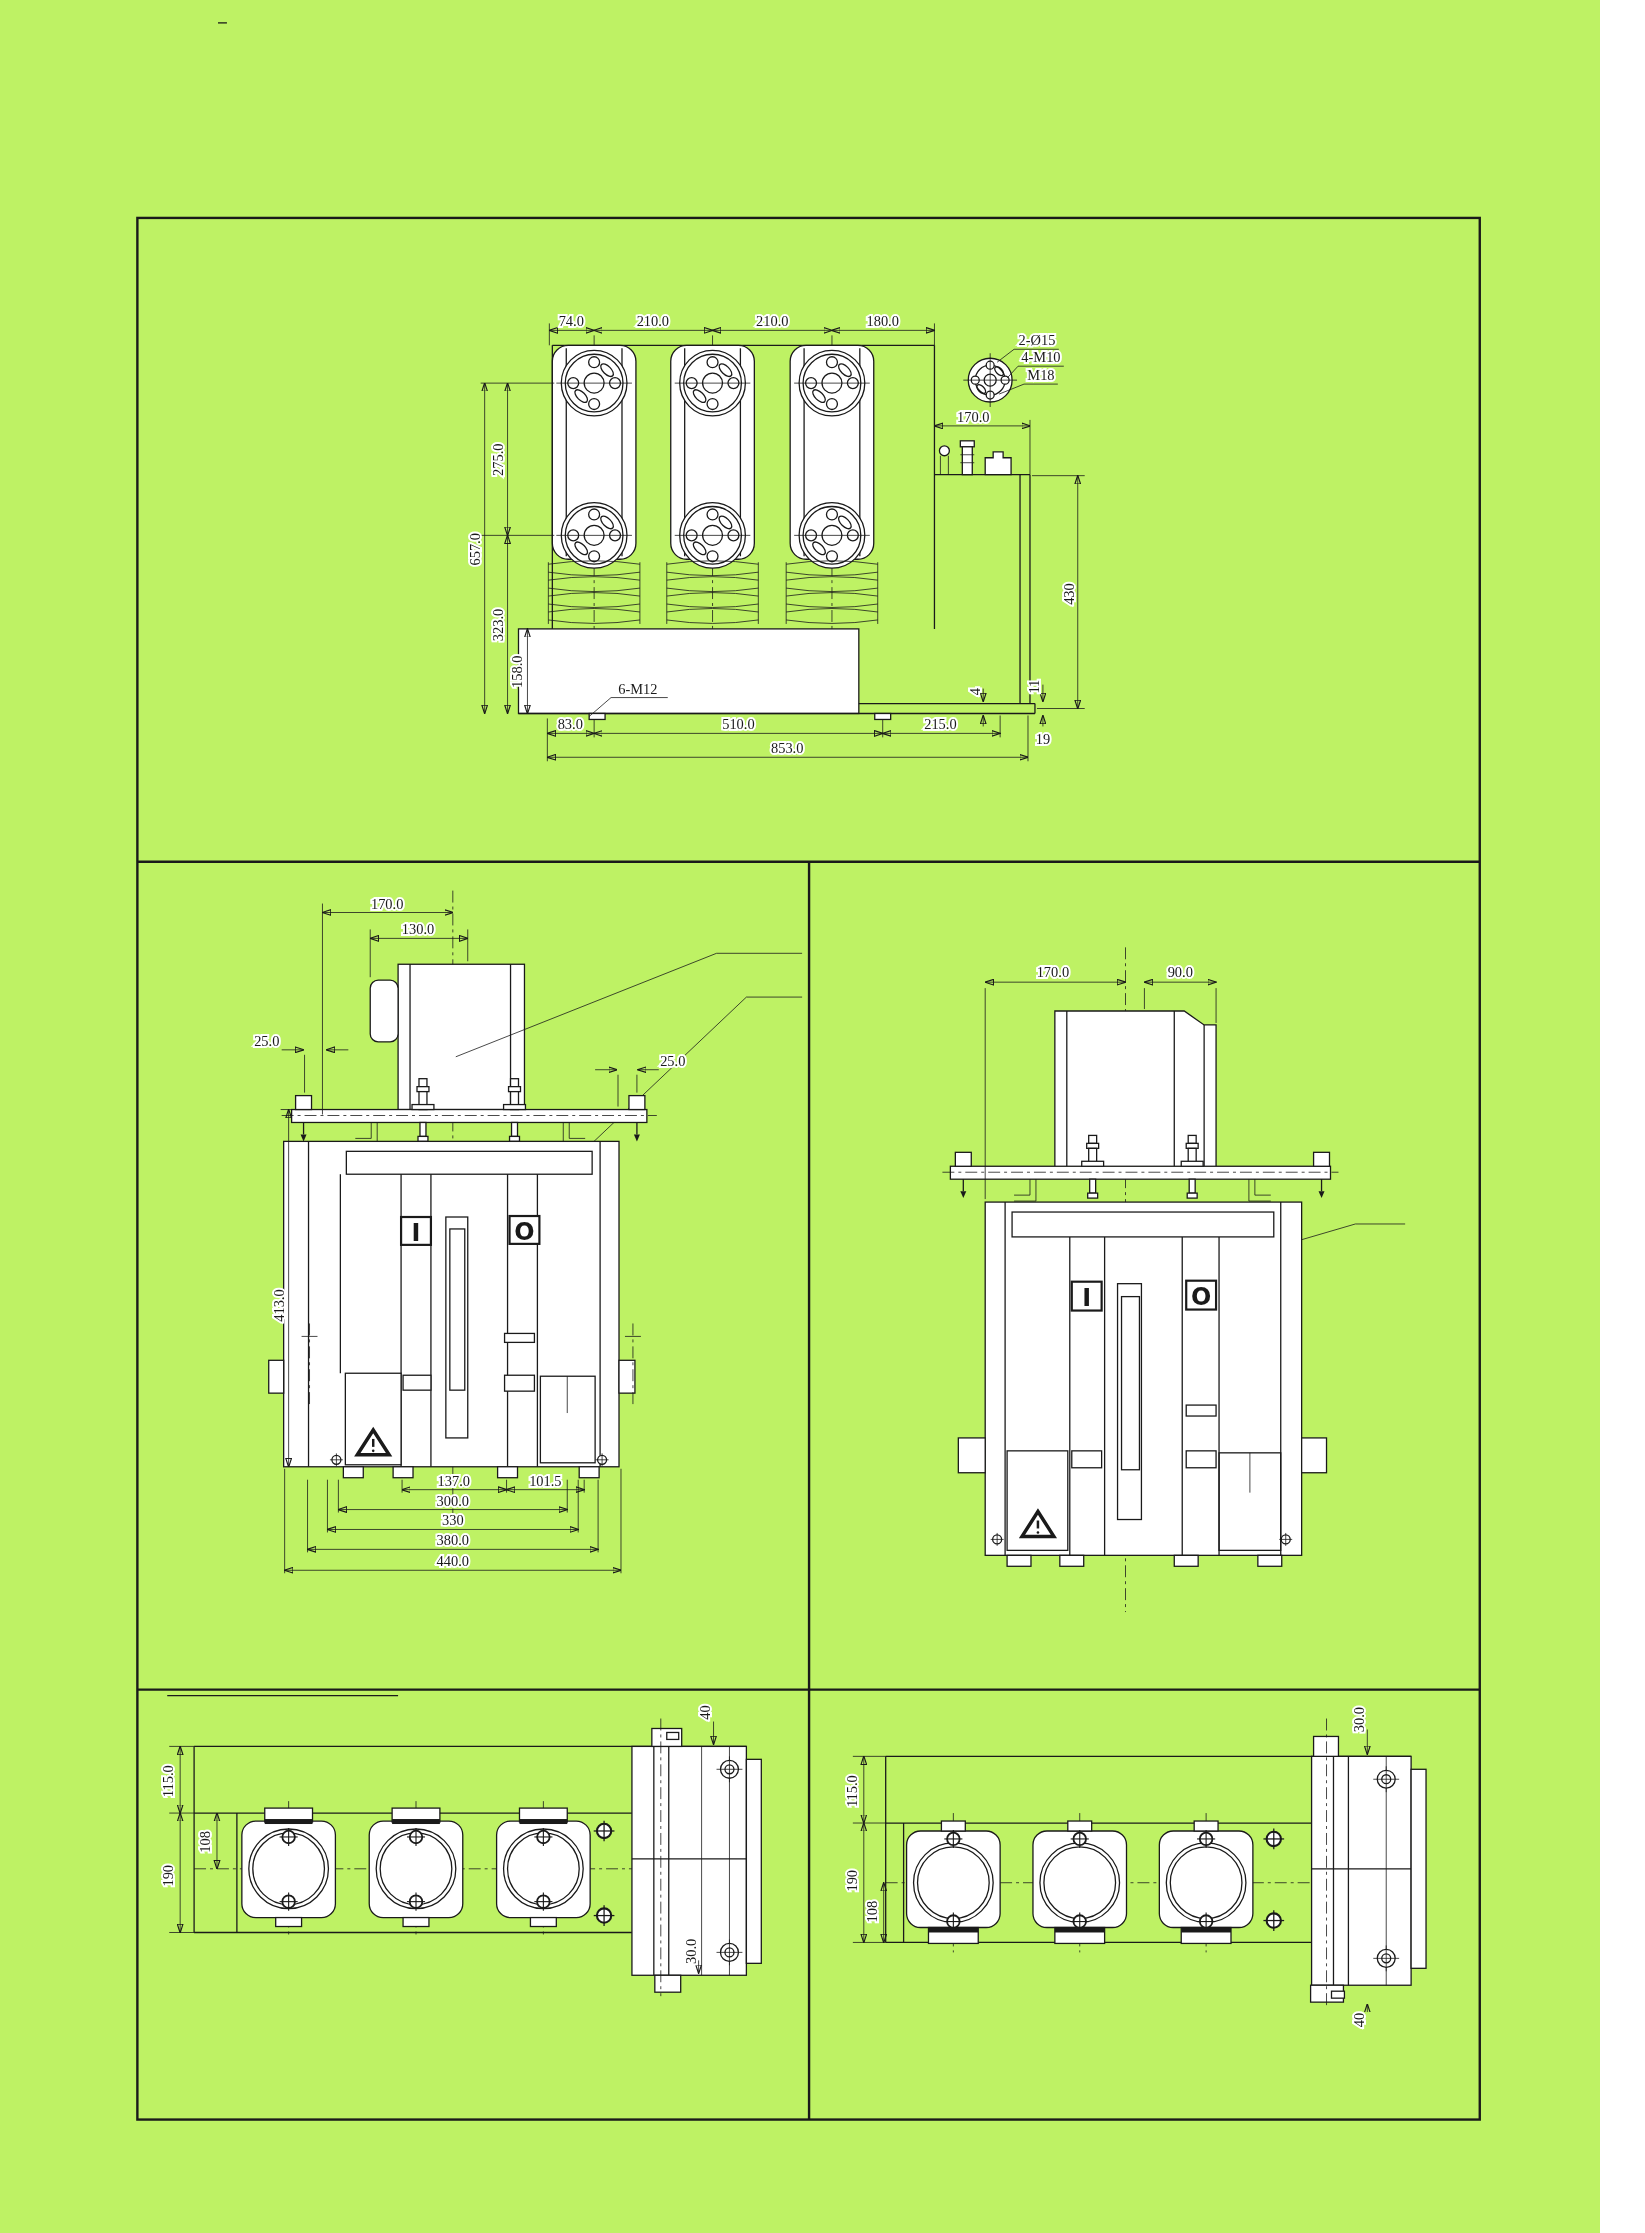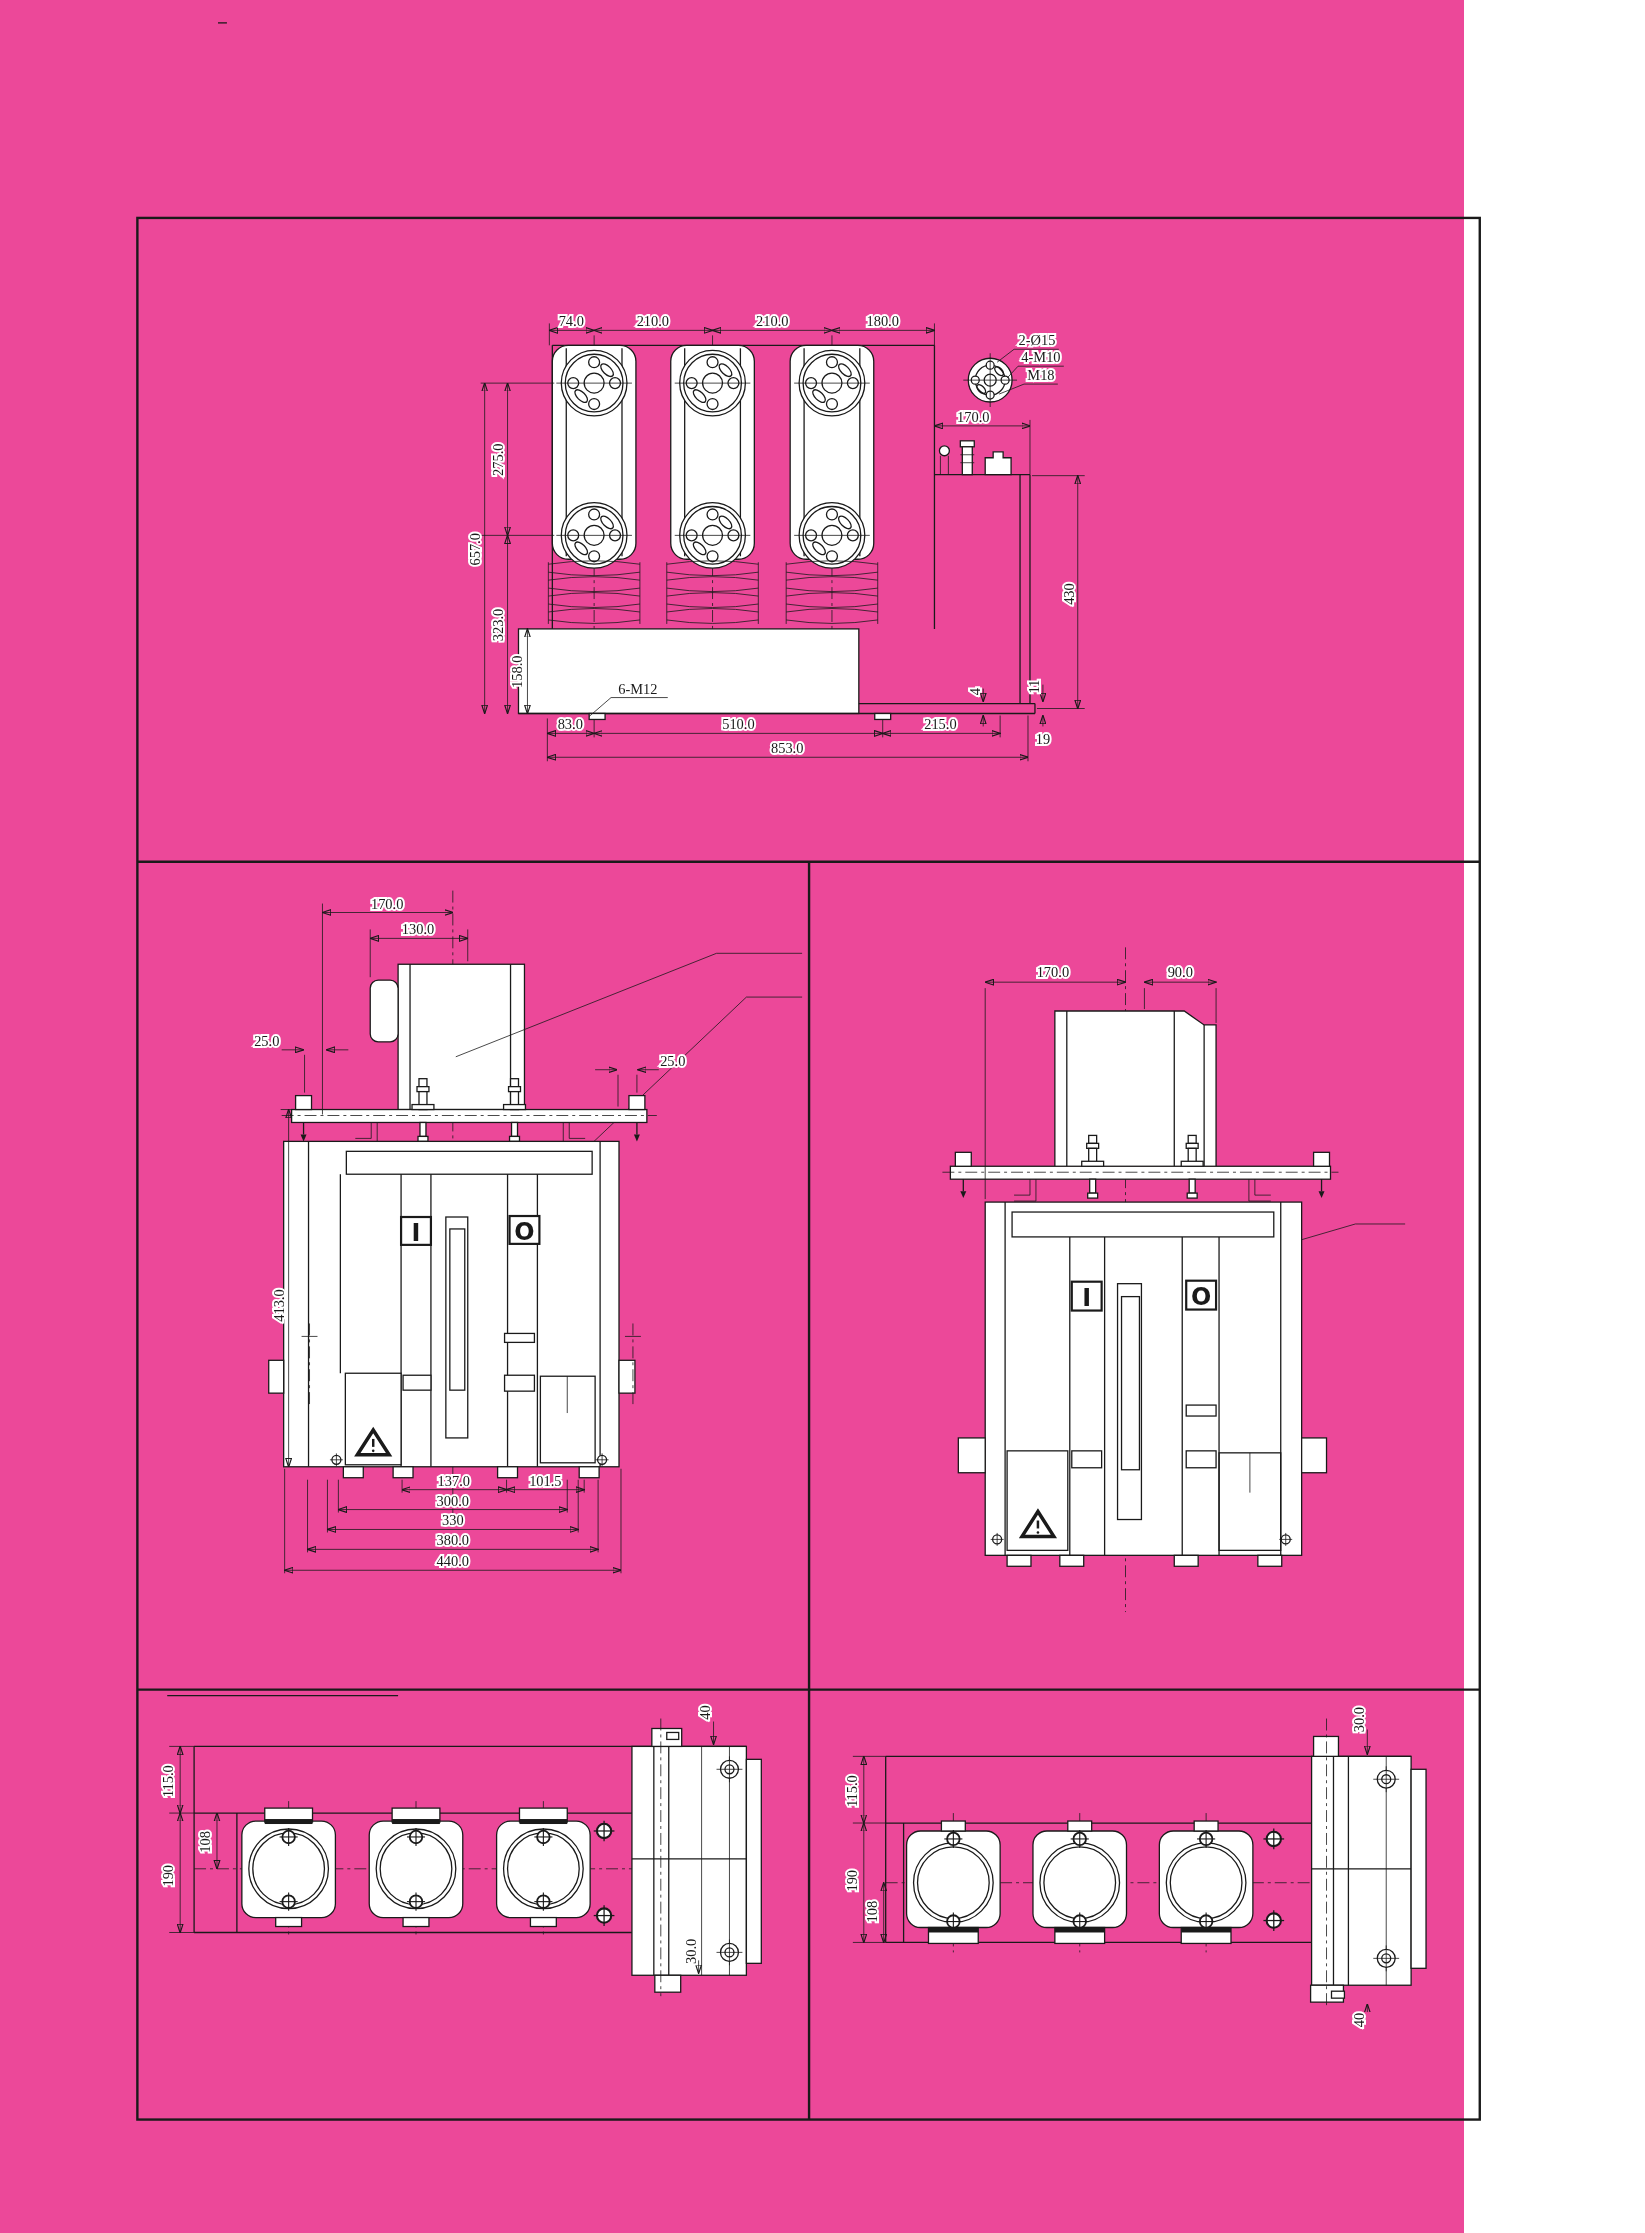--- a/index.html
+++ b/index.html
@@ -1,16 +1,16 @@
 <!DOCTYPE html>
 <html><head>
 <meta charset="utf-8">
 <style>
   html,body{margin:0;padding:0;background:#fff;}
-  #sheet{position:relative;width:1464px;height:2234px;background:#ec4899;
+  #sheet{position:relative;width:1600px;height:2234px;background:#bef264;
          font-family:"Liberation Serif",serif;}
   svg{position:absolute;left:0;top:0;}
   svg line,svg path,svg rect,svg circle,svg ellipse{stroke:#1a1a1a;fill:none;
       stroke-width:1.3;stroke-linecap:butt;vector-effect:none;}
   .t{stroke-width:2.4;}          
   .w{fill:#ffffff;}              
   .f{fill:#1a1a1a;stroke:none;}  
   .e{stroke-width:.8;}           
   .d{stroke-width:.8;}           
   .c{stroke-width:.8;stroke-dasharray:12 4 3 4;} 

